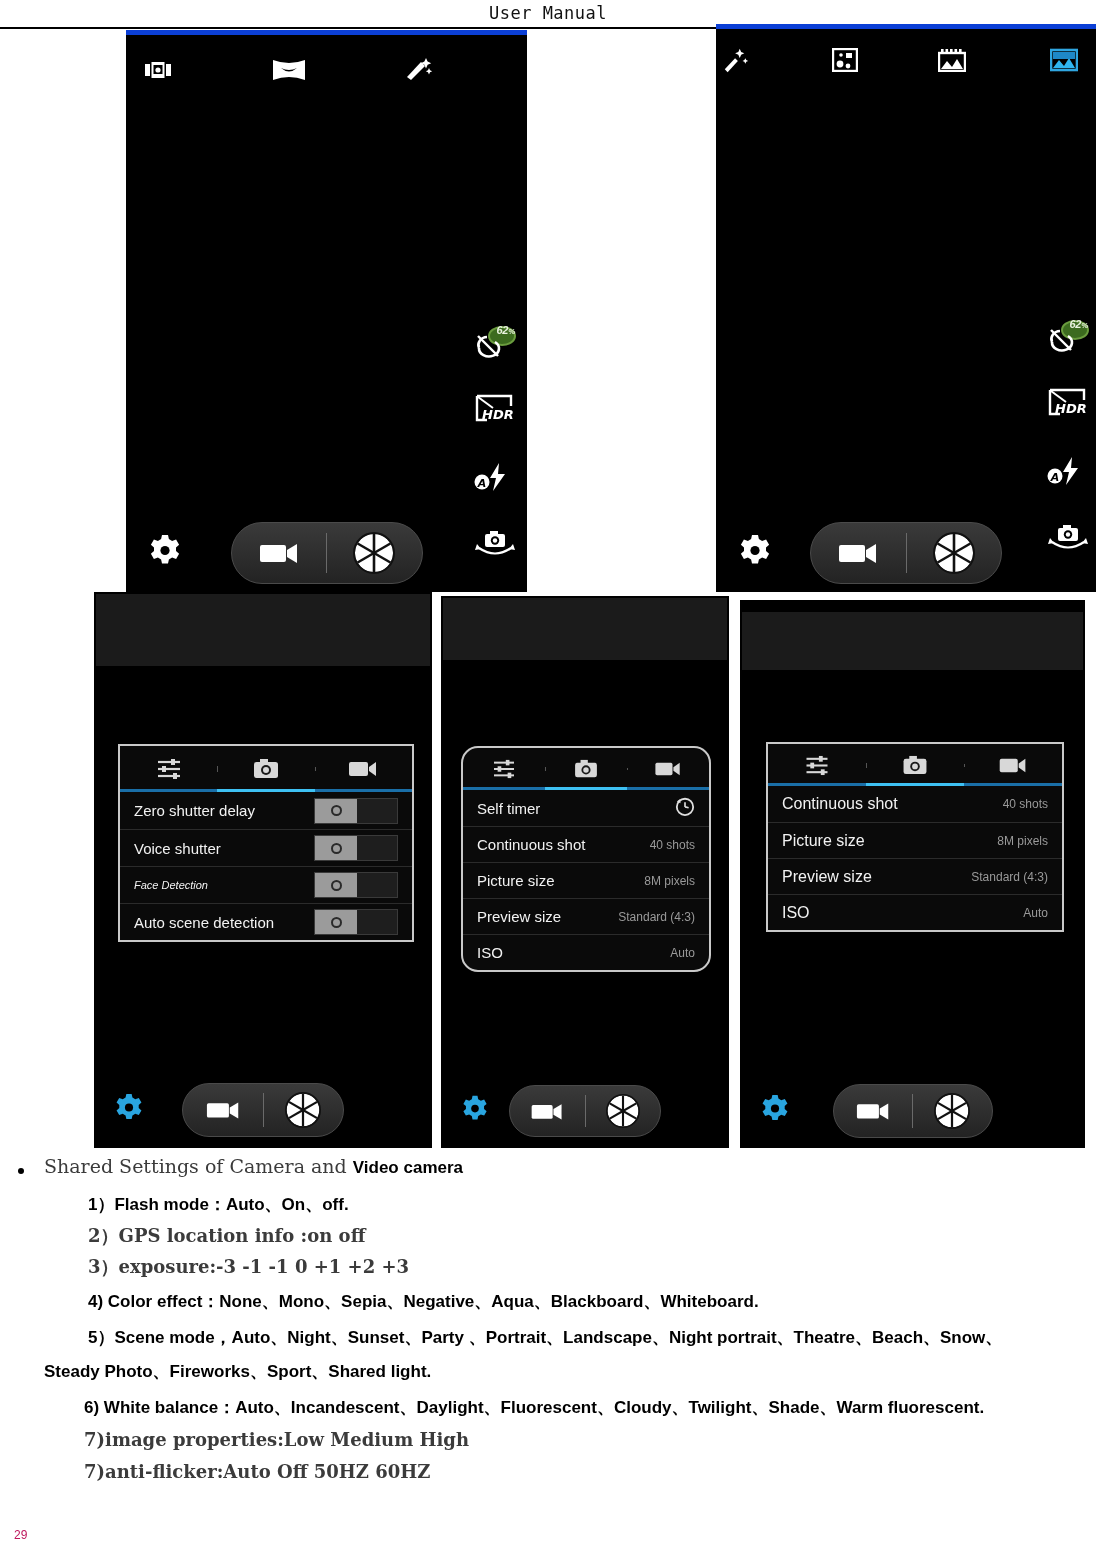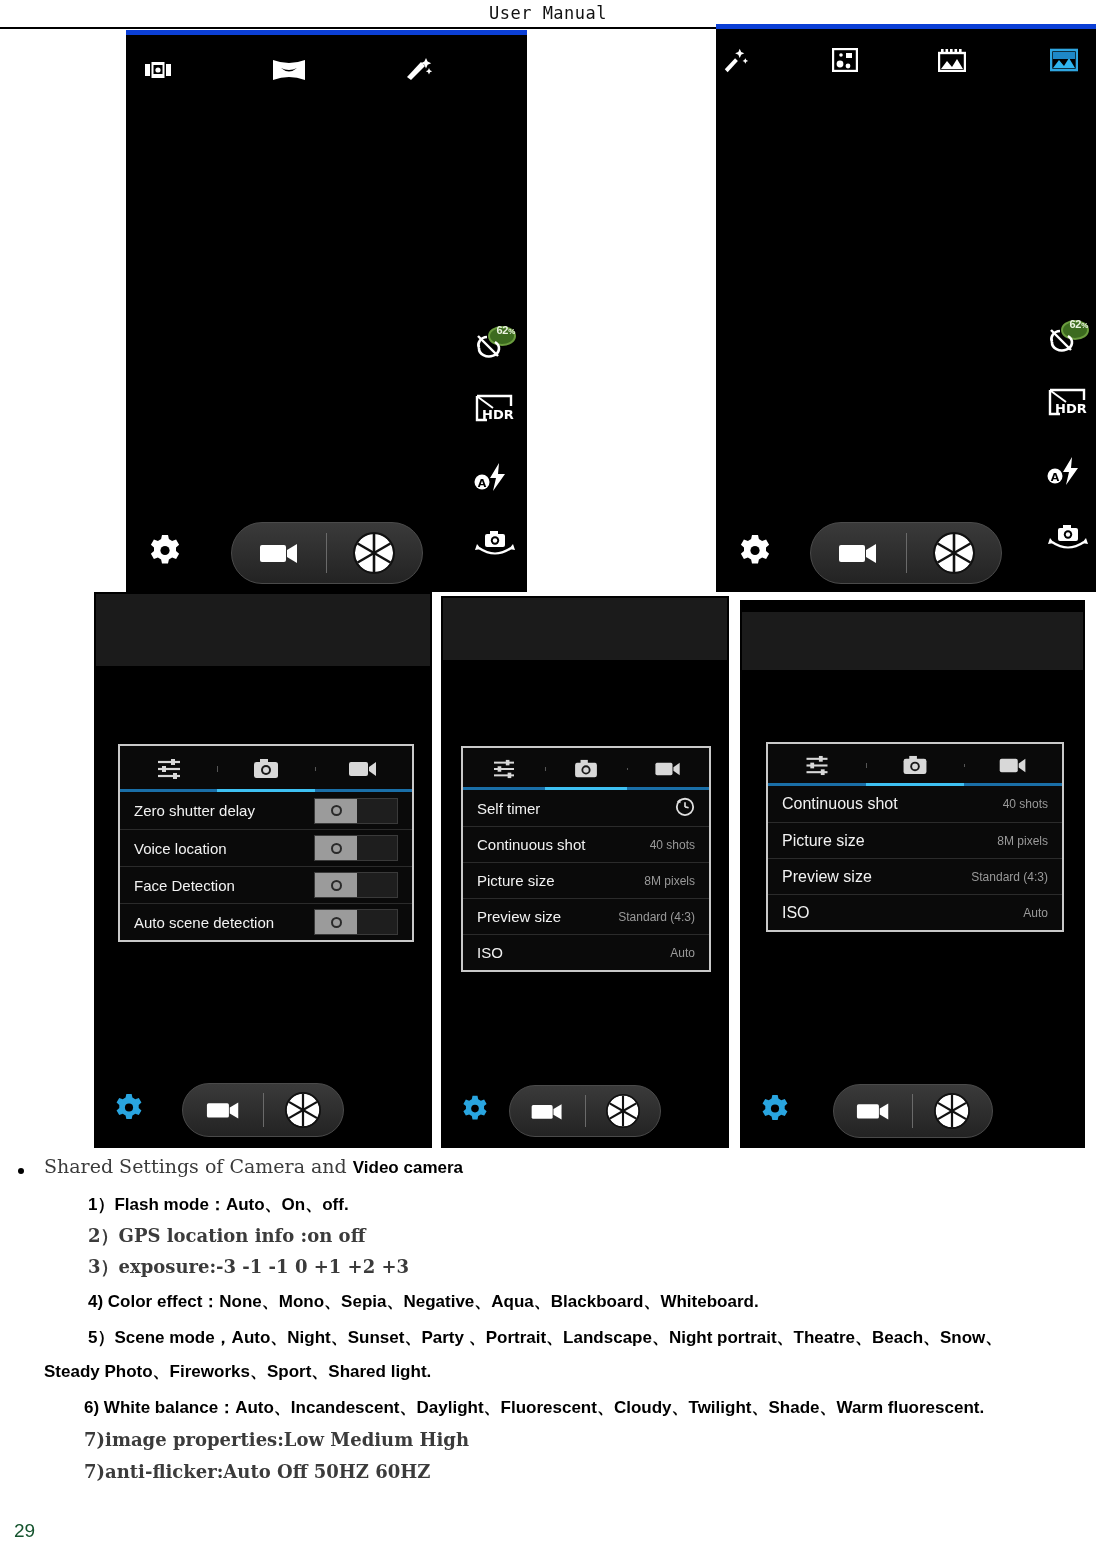--- a/index.html
+++ b/index.html
@@ -23,21 +23,21 @@
   }
   .header-rule{
     position:absolute;left:0;top:27px;width:1096px;height:2px;background:#000;
   }
 
   
   .shot{position:absolute;background:#000;overflow:hidden;}
   .shot .bluebar{position:absolute;left:0;top:0;width:100%;height:5px;background:#0b3fd6;}
 
   
-  .cam-shot{border:0;}
+  .cam-shot{border:0;font-style:italic;}
   .cam-top-icons{
     position:absolute;top:0;left:0;width:100%;height:52px;
     display:flex;align-items:center;
   }
   .cam-icon{
     color:#fff;display:flex;align-items:center;justify-content:center;
     font-size:0;
   }
   .cam-icon svg{display:block;}
 
@@ -120,21 +120,21 @@
   
   .txt{position:absolute;color:#000;white-space:nowrap;}
   .bullet-dot{
     position:absolute;left:18px;width:6px;height:6px;background:#000;border-radius:50%;
   }
   .mono{font-family:"DejaVu Serif", serif;color:#3b3b3b;}
   .sans{font-family:"Liberation Sans", sans-serif;color:#000;}
   .b{font-weight:bold;}
   .pageno{
     position:absolute;left:14px;bottom:10px;
-    font-family:"Liberation Sans",sans-serif;font-size:19px;color:#14532d;
+    font-family:"Liberation Sans",sans-serif;font-size:12px;color:#be185d;
   }
 </style>
 </head>
 <body>
 
 <div class="doc-header">User  Manual</div>
 <div class="header-rule"></div>
 
 <div class="shot cam-shot" style="left:126px;top:30px;width:401px;height:562px;">
   <div class="bluebar"></div>
@@ -408,29 +408,29 @@
     <div class="panel-rows">
       <div class="prow" style="height:37px;">
         <span class="plabel" style="font-size:15px;">Zero shutter delay</span>
         <span class="toggle">
             <span class="knob">
               <i></i>
             </span>
           </span>
       </div>
       <div class="prow" style="height:37px;">
-        <span class="plabel" style="font-size:15px;">Voice location</span>
+        <span class="plabel" style="font-size:15px;">Voice shutter</span>
         <span class="toggle">
             <span class="knob">
               <i></i>
             </span>
           </span>
       </div>
       <div class="prow" style="height:37px;">
-        <span class="plabel" style="font-size:15px;">Face Detection</span>
+        <span class="plabel" style="font-size:11px;font-style:italic;">Face Detection</span>
         <span class="toggle">
             <span class="knob">
               <i></i>
             </span>
           </span>
       </div>
       <div class="prow" style="height:37px;">
         <span class="plabel" style="font-size:15px;">Auto scene detection</span>
         <span class="toggle">
             <span class="knob">
@@ -477,21 +477,21 @@
           <circle cx="21" cy="21" r="20" fill="none" stroke="#111" stroke-width="2"></circle>
         </svg>
       </span>
     </span>
   </div>
 </div>
 
 <div class="set-shot" style="left:441px;top:596px;width:288px;height:552px;">
   <div class="set-graystrip" style="height:62px;"></div>
 
-  <div class="panel" style="left:18px;top:148px;width:250px;">
+  <div class="panel" style="left:18px;top:148px;width:250px;border-radius:17px;">
     <div class="panel-tabs" style="height:42px;">
       <div class="panel-tab">
         <svg width="24" height="20" viewBox="0 0 26 22">
           <g stroke="#d8d8d8" stroke-width="2.2">
               <line x1="2" y1="4" x2="24" y2="4"></line>
               <line x1="2" y1="11" x2="24" y2="11"></line>
               <line x1="2" y1="18" x2="24" y2="18"></line>
             </g>
           <g fill="#d8d8d8">
               <rect x="15" y="1" width="4" height="6"></rect>

